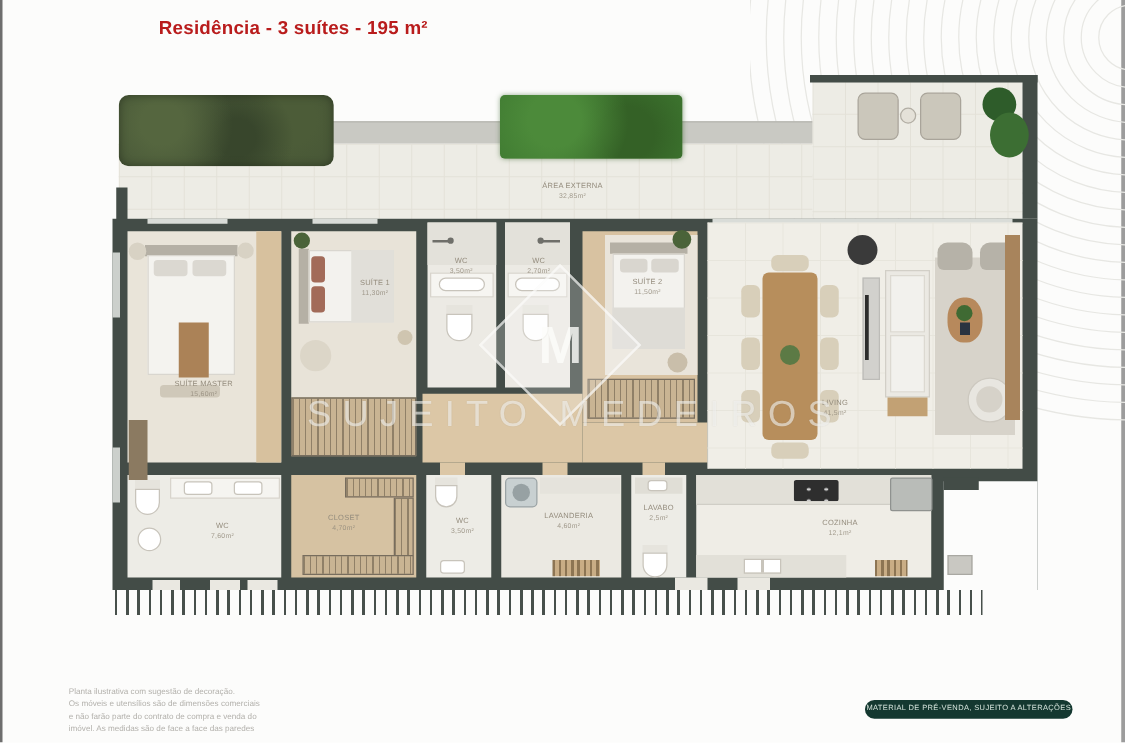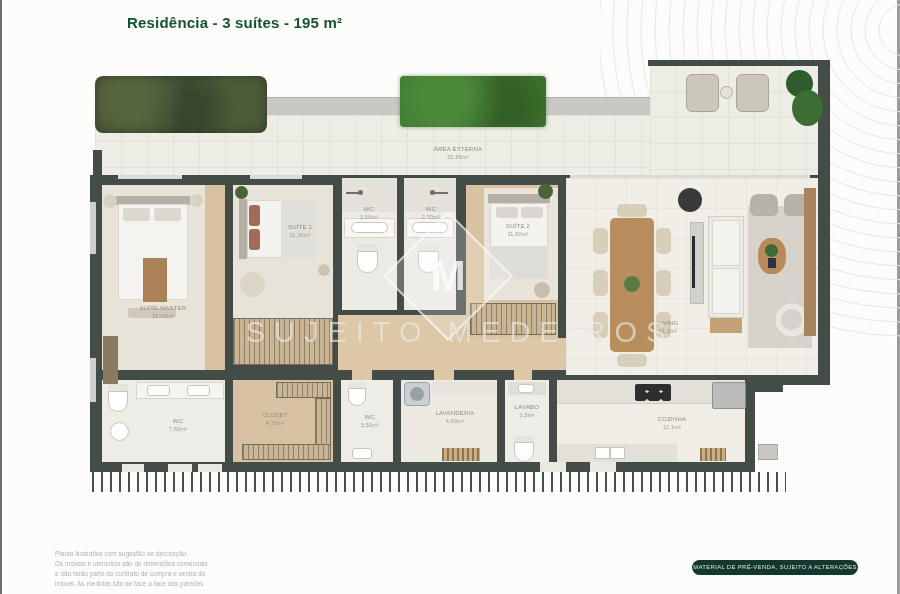--- a/index.html
+++ b/index.html
@@ -2,21 +2,21 @@
 <html><head>
 <meta charset="utf-8">
 <style>
   html,body{margin:0;padding:0;}
   body{font-family:"Liberation Sans",sans-serif;background:#ffffff;}
   .stage{position:relative;width:900px;height:594px;background:#fcfcfb;overflow:hidden;}
   .abs{position:absolute;}
   
   .edge-l{left:0;top:0;width:2px;height:594px;background:#6e6e6e;}
   .edge-r{left:897px;top:0;width:3px;height:594px;background:#9c9c9c;}
-  .title{left:127px;top:14px;font-size:15px;font-weight:600;color:#14532d;letter-spacing:.2px;z-index:3;}
+  .title{left:127px;top:14px;font-size:15px;font-weight:600;color:#b91c1c;letter-spacing:.2px;z-index:3;}
   .contours{left:600px;top:0;z-index:0;}
   
   .plan{left:90px;top:60px;width:740px;height:434px;z-index:1;}
   .wall{background:#434c47;}
   .tile{background-color:#edece5;background-image:linear-gradient(#e3e1d8 1px,transparent 1px),linear-gradient(90deg,#e3e1d8 1px,transparent 1px);background-size:26px 26px;}
   .tile-lg{background-color:#f0eee7;background-image:linear-gradient(#e7e5dc 1px,transparent 1px),linear-gradient(90deg,#e7e5dc 1px,transparent 1px);background-size:30px 30px;}
   .hatch{background:repeating-linear-gradient(90deg,rgba(74,64,50,.45) 0 1px,rgba(0,0,0,0) 1px 5px),#c9b493;border:1px solid #776d5e;box-sizing:border-box;}
   .slat{background:repeating-linear-gradient(90deg,#8d7553 0 2px,#c9ad85 2px 5px);}
   .ticks{background:repeating-linear-gradient(90deg,#47504b 0 2px,rgba(0,0,0,0) 2px 9px);}
   .lbl{position:absolute;transform:translateX(-50%);text-align:center;font-size:6px;line-height:1.3;color:#948c7d;letter-spacing:.2px;z-index:6;white-space:nowrap;}

